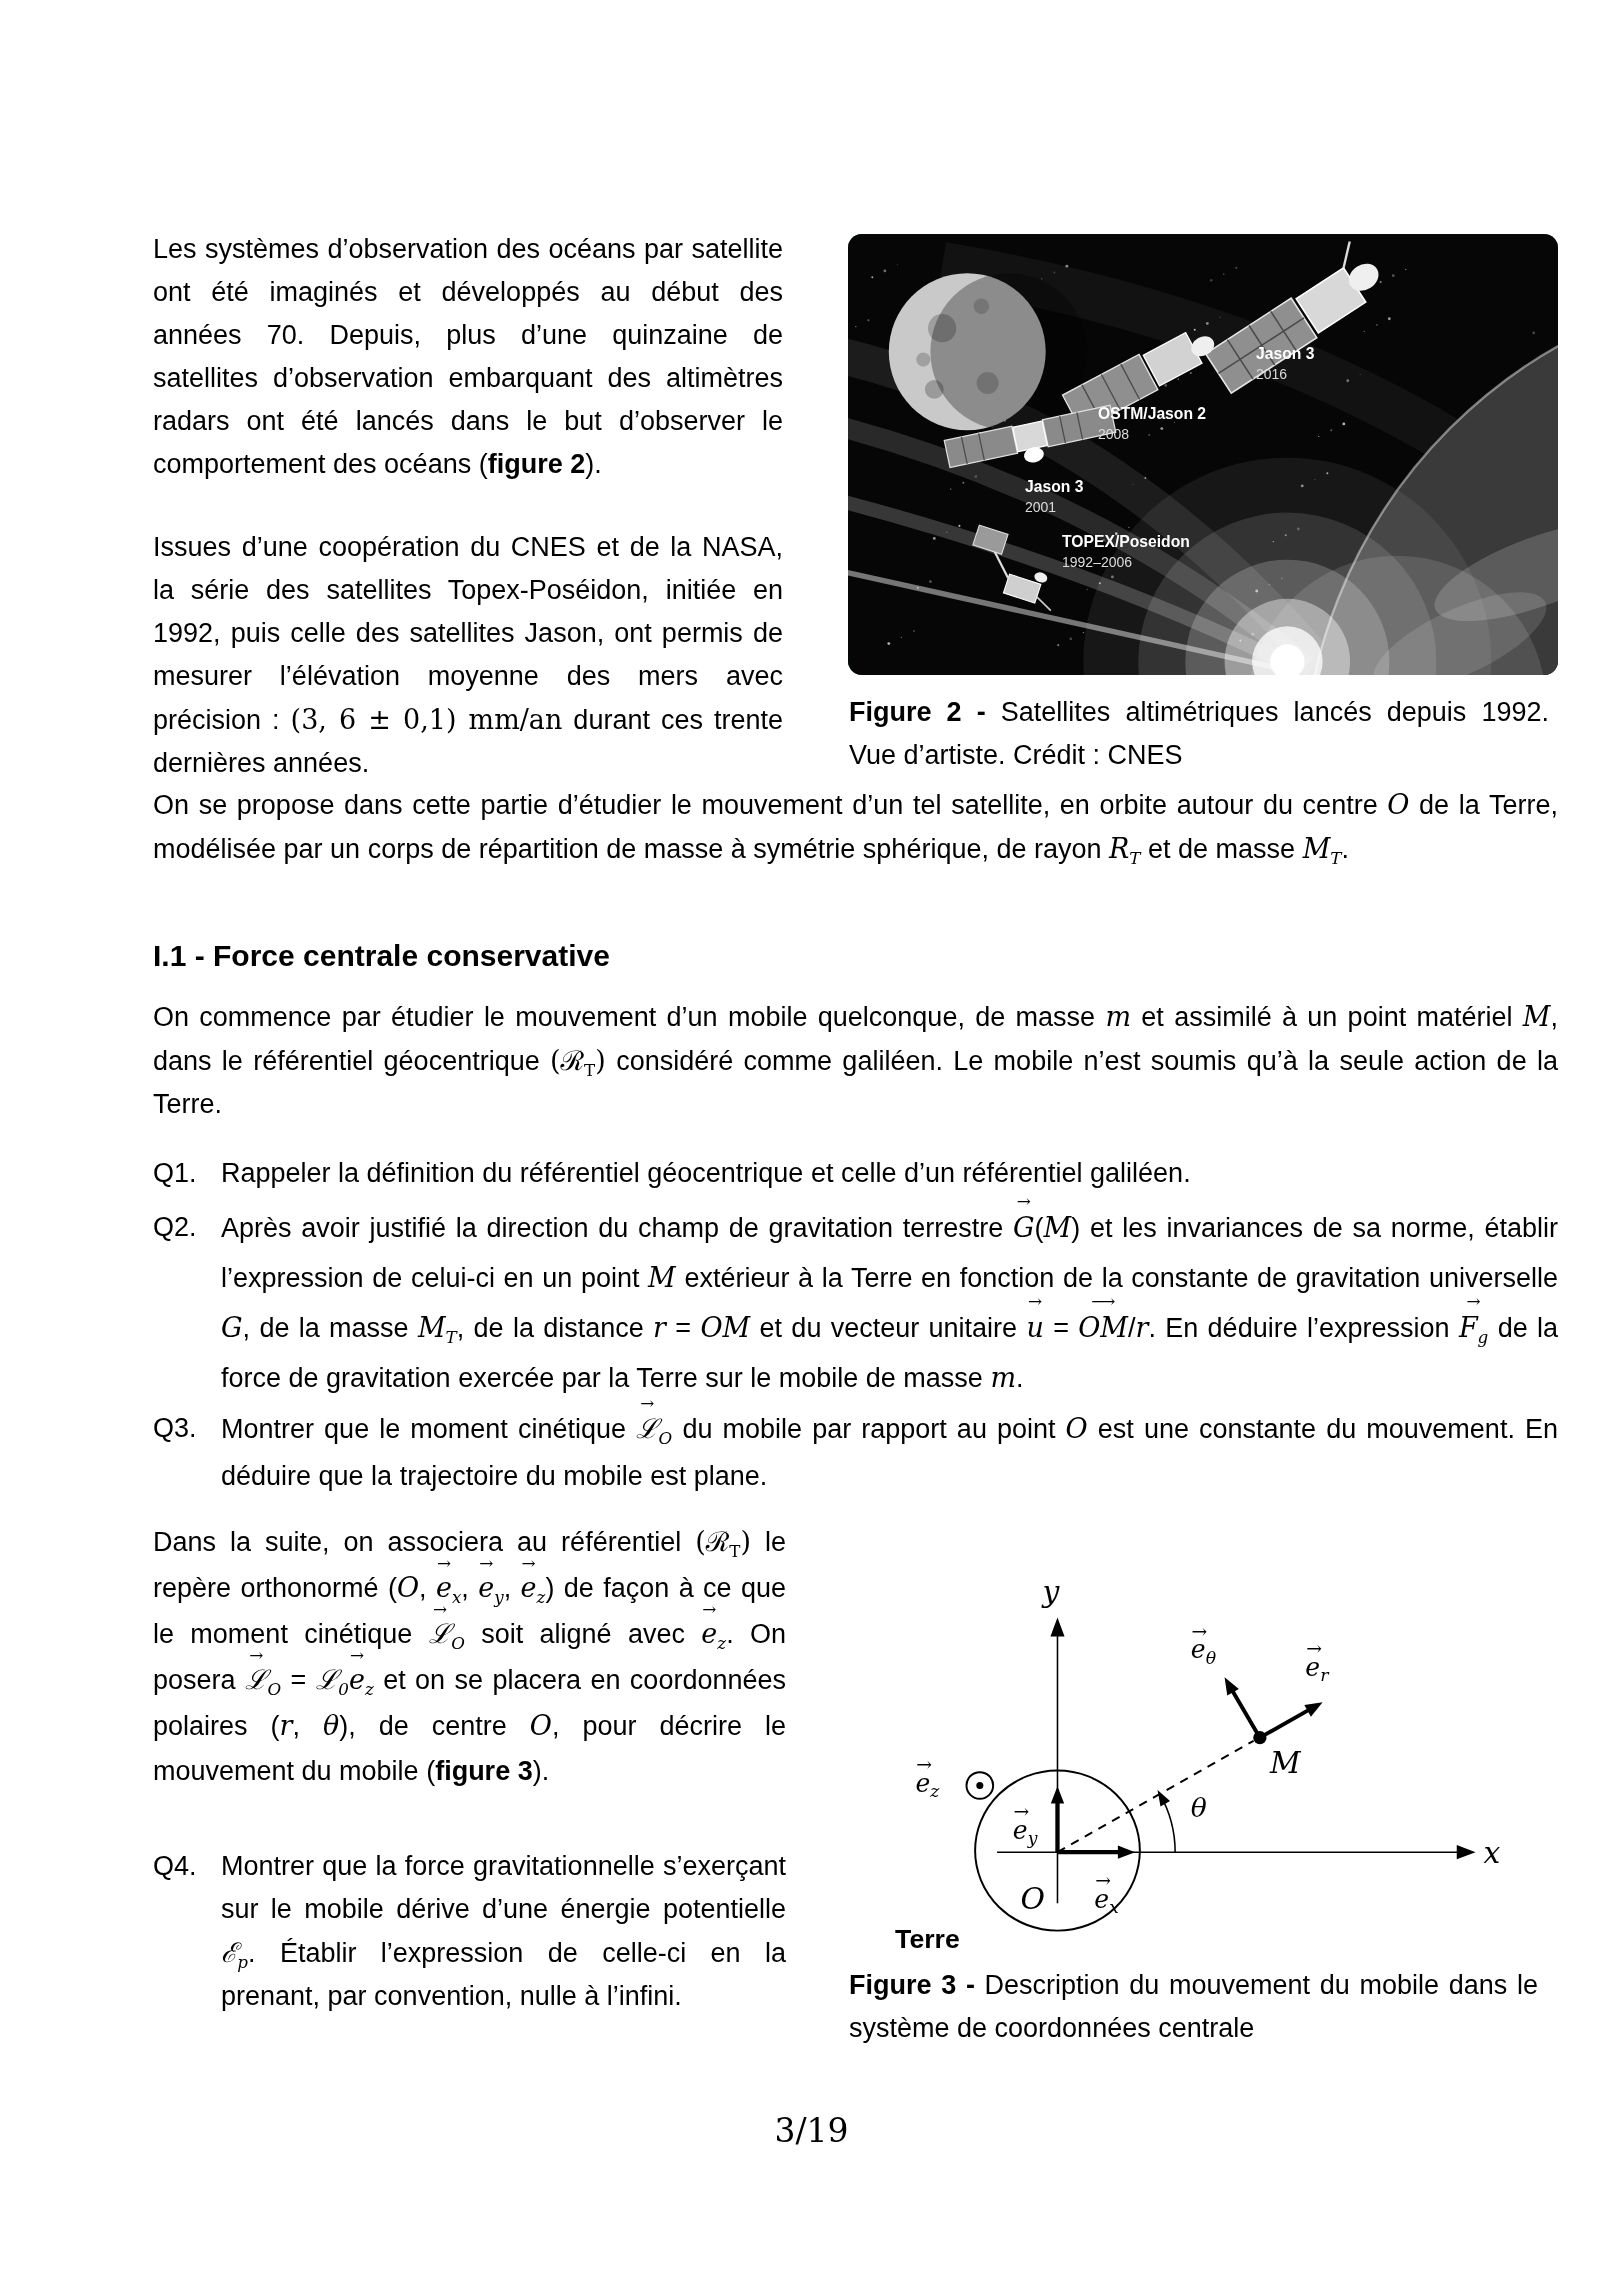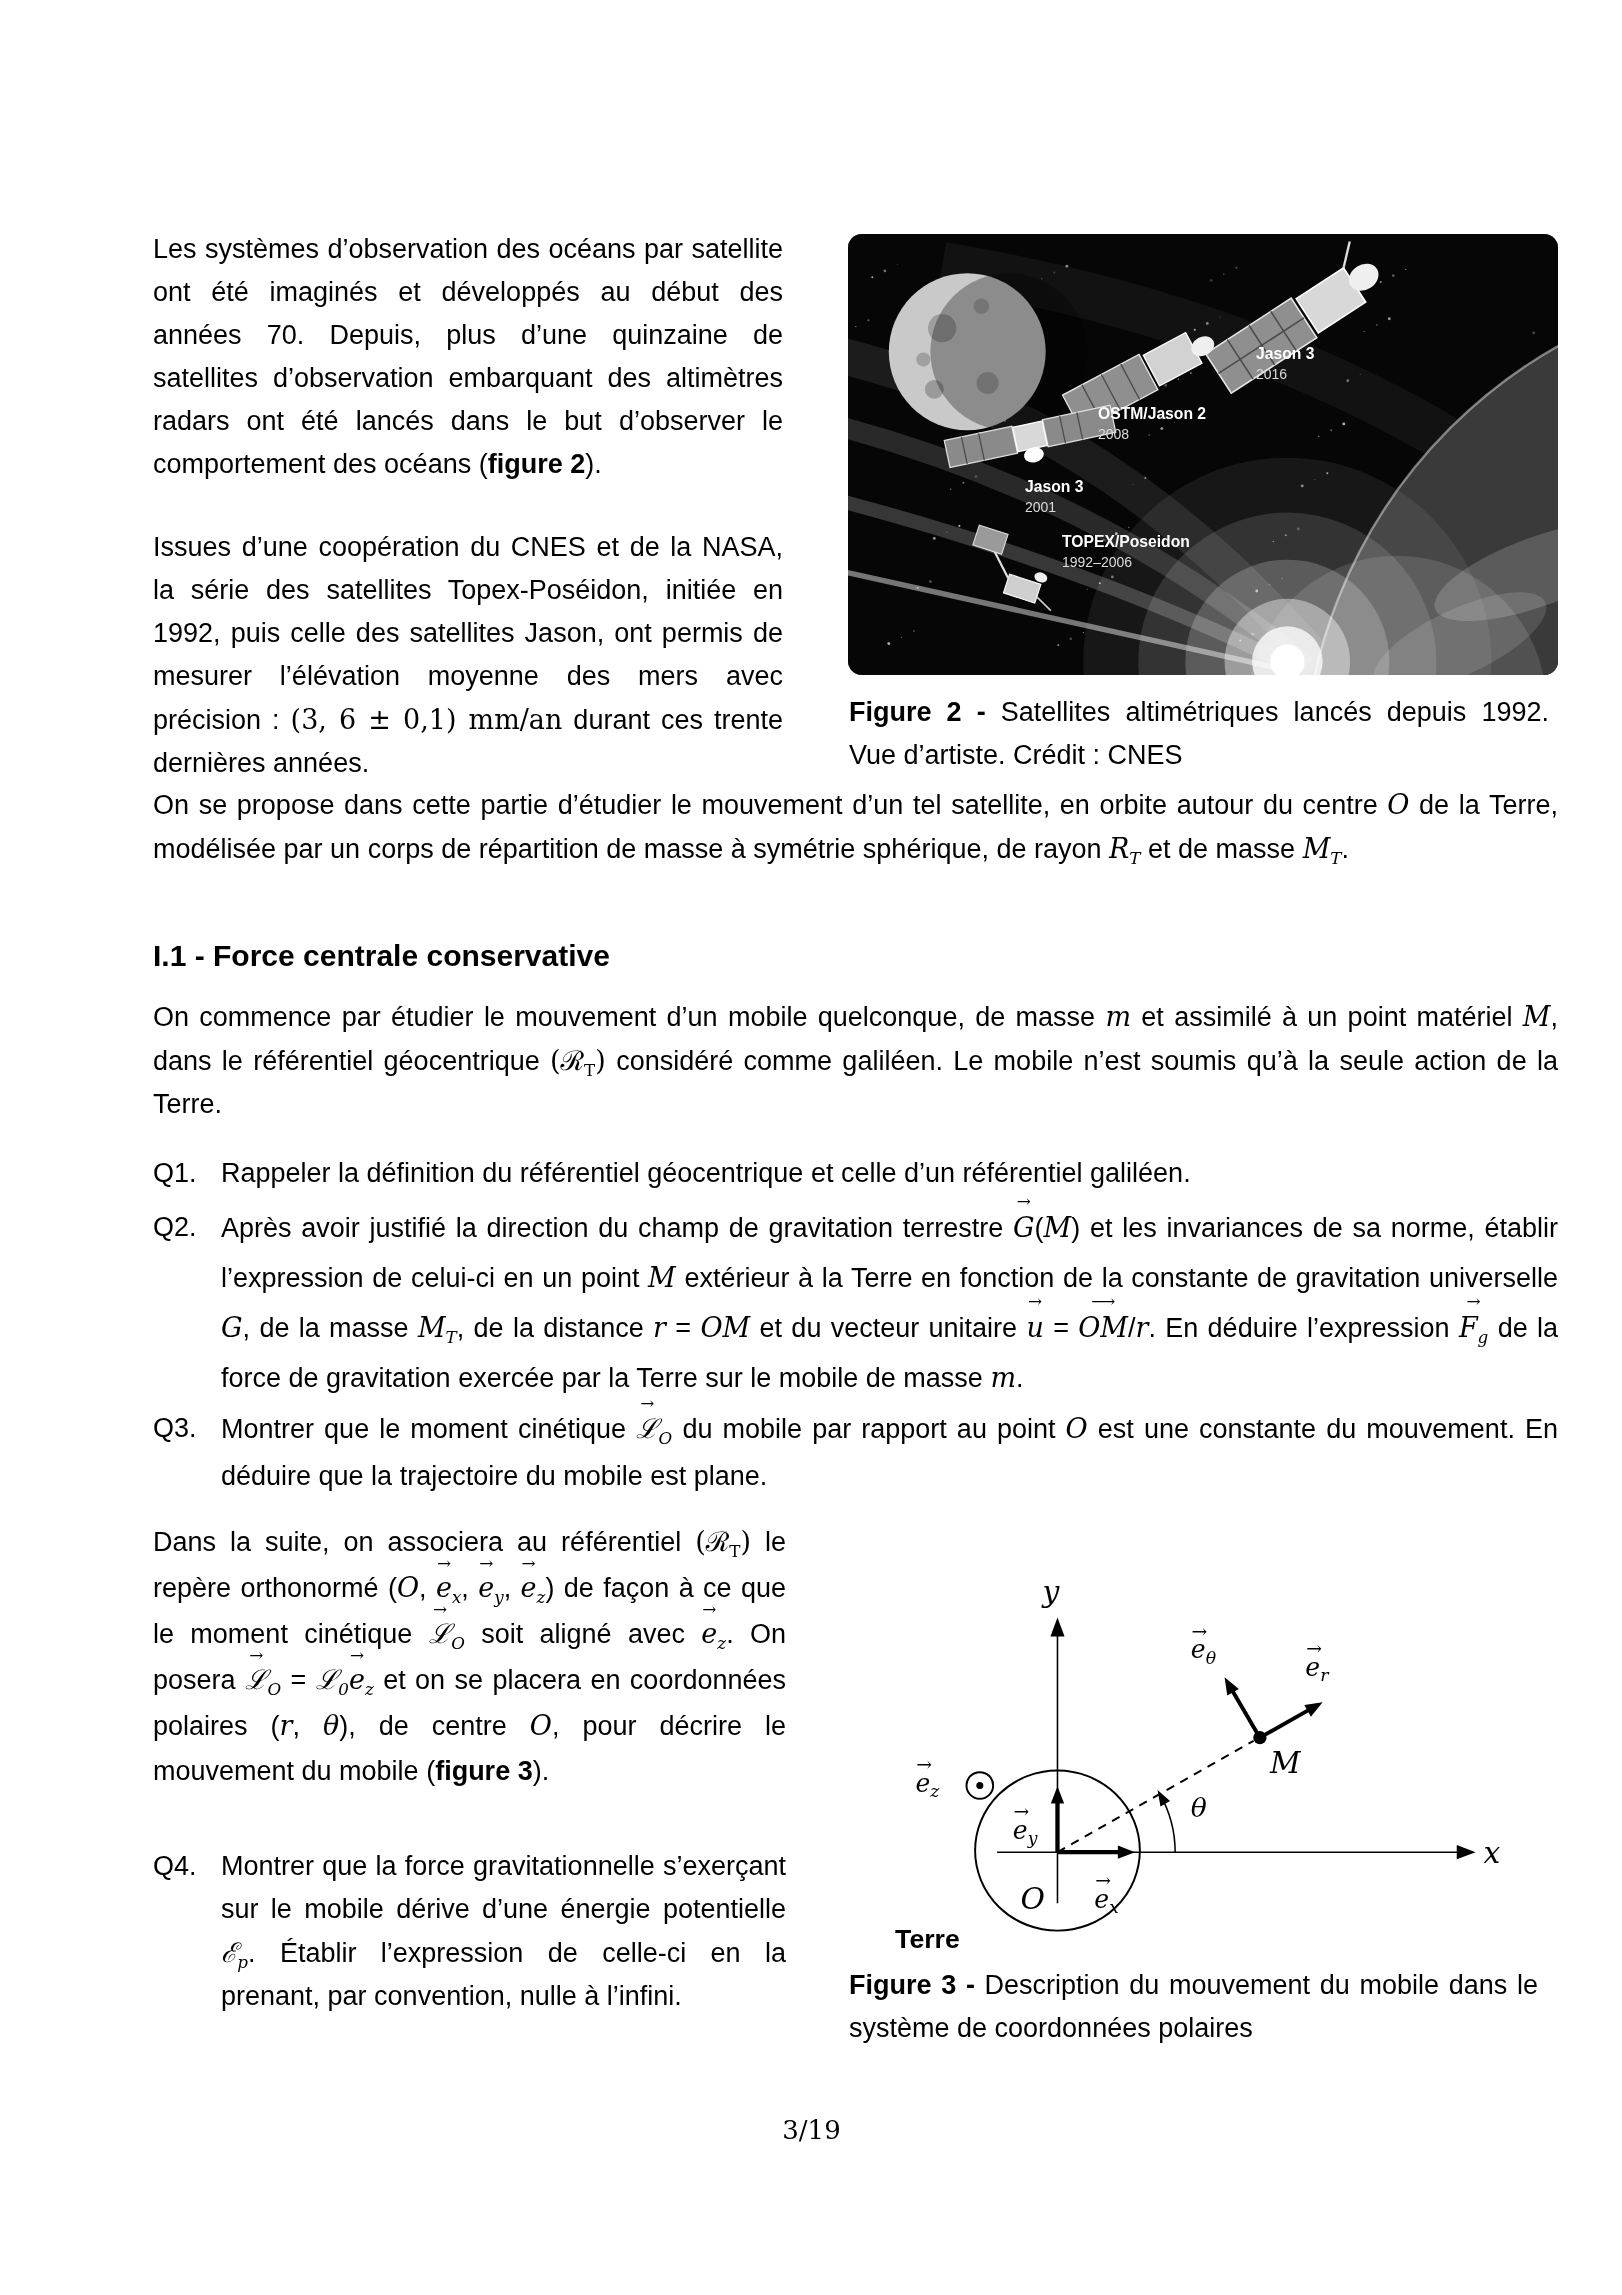--- a/index.html
+++ b/index.html
@@ -22,21 +22,21 @@
   .q-text{flex:1 1 auto;text-align:justify}
   .lh62{line-height:49px}
   .lh60{line-height:47px}
   .lh57{line-height:45px}
   .fig2{left:848px;top:234px;width:710px;height:441px;border-radius:14px;overflow:hidden;background:#15803d}
   .fig2 svg{display:block}
   .sat-label{position:absolute;color:#fff;font-size:15.7px;line-height:19.6px;font-weight:700;
              font-family:"Liberation Sans",sans-serif}
   .sat-year{font-weight:400;font-size:14px;color:#dcdcdc}
   .caption{text-align:justify}
-  .pagenum{font-family:"DejaVu Serif",serif;font-size:26px;width:100%;text-align:center}
+  .pagenum{font-family:"DejaVu Serif",serif;font-size:33px;width:100%;text-align:center}
   svg text{font-family:"DejaVu Serif",serif;font-style:italic;fill:#000}
   svg text.sans{font-family:"Liberation Sans",sans-serif;font-style:normal}
   svg text.arrow{font-style:normal}
 </style>
 </head>
 <body>
 
 <div class="page">
 
 
@@ -345,18 +345,18 @@
       <text x="0" y="0" font-size="32"><tspan>e</tspan><tspan dy="7" font-size="22">θ</tspan></text>
     </g>
     <g transform="translate(583,150)">
       <text class="arrow" x="1" y="-26" font-size="24">→</text>
       <text x="0" y="0" font-size="32"><tspan>e</tspan><tspan dy="7" font-size="22">r</tspan></text>
     </g>
   </svg>
 
   <p class="caption abs" style="left:849px;top:1964px;width:689px">
     <b>Figure 3 -</b>
-    <span>Description du mouvement du mobile dans le système de coordonnées polaires</span>
+    <span>Description du mouvement du mobile dans le système de coordonnées centrale</span>
   </p>
 
   <div class="pagenum abs" style="top:2109px;left:0">3/19</div>
 </div>
 
 
 </body></html>

